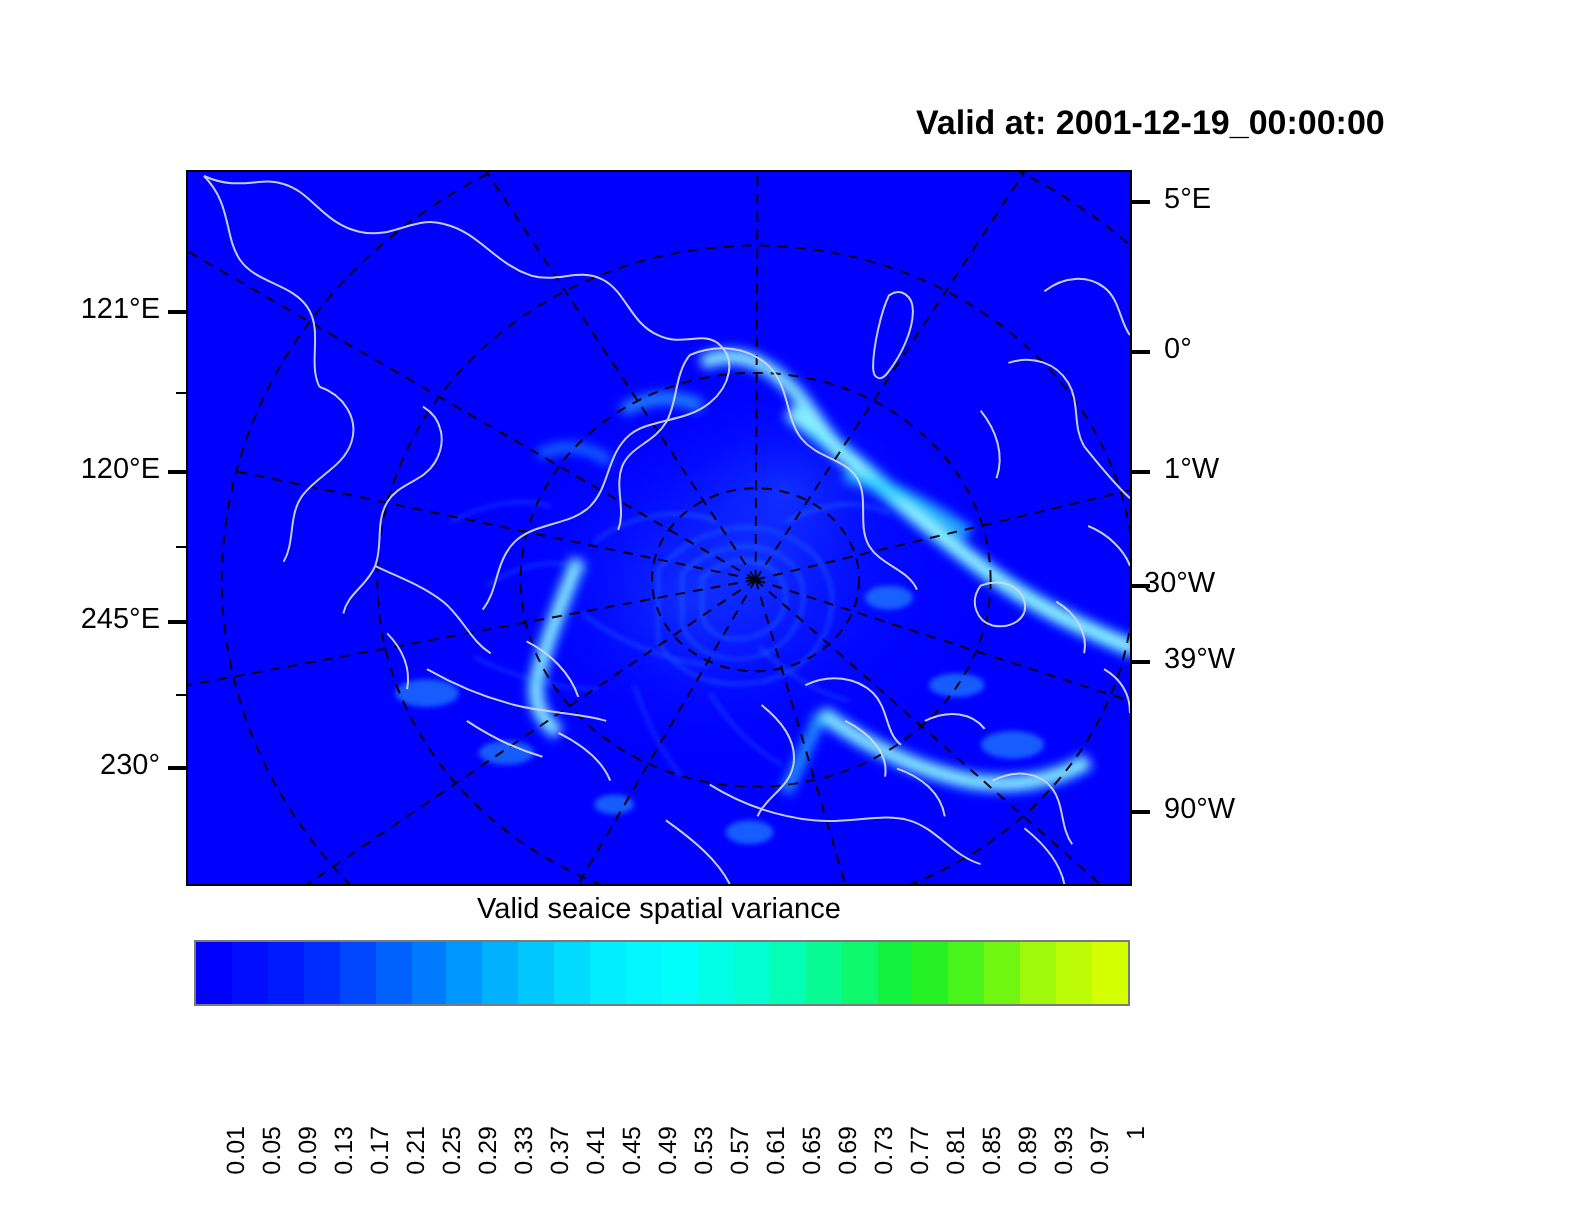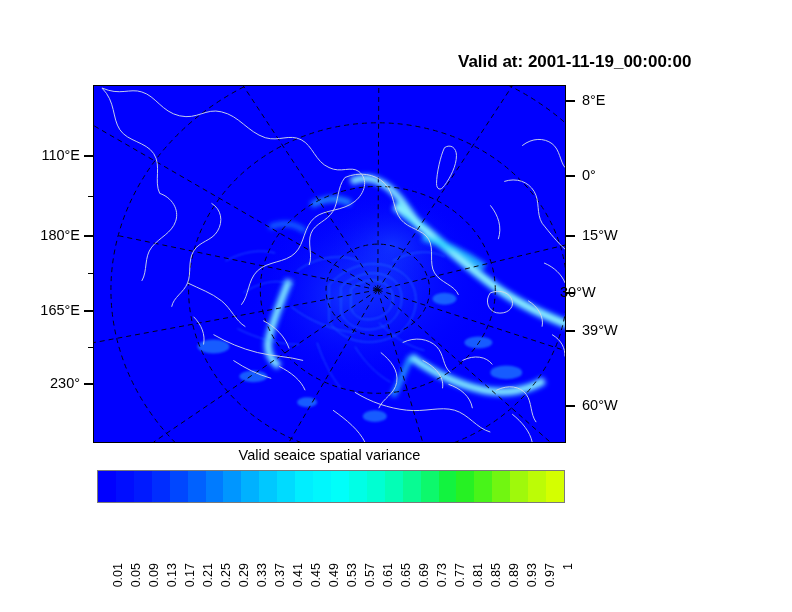--- a/index.html
+++ b/index.html
@@ -128,21 +128,21 @@
     color: #000000;
     white-space: nowrap;
     transform-origin: left top;
     transform: rotate(-90deg) translate(-100%, 0);
     text-align: right;
   }
 </style>
 </head>
 <body>
 
-<div id="plot-title">Valid at: 2001-11-19_00:00:00</div>
+<div id="plot-title">Valid at: 2001-12-19_00:00:00</div>
 
 <div id="map-frame">
   <svg id="map-canvas" viewBox="0 0 473 358" preserveAspectRatio="none">
     <defs>
       <radialGradient id="gCore" cx="0.5" cy="0.5" r="0.5">
         <stop offset="0%" stop-color="#55e2ff" stop-opacity="0.85"></stop>
         <stop offset="45%" stop-color="#1b6bff" stop-opacity="0.55"></stop>
         <stop offset="100%" stop-color="#0000ff" stop-opacity="0"></stop>
       </radialGradient>
       <radialGradient id="gHalo" cx="0.5" cy="0.5" r="0.5">
@@ -293,38 +293,38 @@
 </div>
 
 <div class="tick tick-left" style="left:84px; top:155px;"></div>
 <div class="tick tick-left" style="left:84px; top:235px;"></div>
 <div class="tick tick-left" style="left:84px; top:310px;"></div>
 <div class="tick tick-left" style="left:84px; top:383px;"></div>
 <div class="tick tick-minor-left" style="left:88px; top:196px;"></div>
 <div class="tick tick-minor-left" style="left:88px; top:273px;"></div>
 <div class="tick tick-minor-left" style="left:88px; top:347px;"></div>
 
-<div class="axis-label left" style="left:0px; top:155px; width:80px;">110°E</div>
-<div class="axis-label left" style="left:0px; top:235px; width:80px;">180°E</div>
-<div class="axis-label left" style="left:0px; top:310px; width:80px;">165°E</div>
+<div class="axis-label left" style="left:0px; top:155px; width:80px;">121°E</div>
+<div class="axis-label left" style="left:0px; top:235px; width:80px;">120°E</div>
+<div class="axis-label left" style="left:0px; top:310px; width:80px;">245°E</div>
 <div class="axis-label left" style="left:0px; top:383px; width:80px;">230°</div>
 
 <div class="tick tick-right" style="left:566px; top:100px;"></div>
 <div class="tick tick-right" style="left:566px; top:175px;"></div>
 <div class="tick tick-right" style="left:566px; top:235px;"></div>
 <div class="tick tick-right" style="left:566px; top:292px;"></div>
 <div class="tick tick-right" style="left:566px; top:330px;"></div>
 <div class="tick tick-right" style="left:566px; top:405px;"></div>
 
-<div class="axis-label right" style="left:582px; top:100px;">8°E</div>
+<div class="axis-label right" style="left:582px; top:100px;">5°E</div>
 <div class="axis-label right" style="left:582px; top:175px;">0°</div>
-<div class="axis-label right" style="left:582px; top:235px;">15°W</div>
-<div class="axis-label right" style="left:560px; top:292px;">30°W</div>
+<div class="axis-label right" style="left:582px; top:235px;">1°W</div>
+<div class="axis-label right" style="left:572px; top:292px;">30°W</div>
 <div class="axis-label right" style="left:582px; top:330px;">39°W</div>
-<div class="axis-label right" style="left:582px; top:405px;">60°W</div>
+<div class="axis-label right" style="left:582px; top:405px;">90°W</div>
 
 <div id="map-caption">Valid seaice spatial variance</div>
 
 <div id="colorbar-wrap">
   <div id="colorbar">
       <div class="cb-cell" style="background: rgb(0, 0, 255);"></div>
       <div class="cb-cell" style="background: rgb(0, 13, 255);"></div>
       <div class="cb-cell" style="background: rgb(0, 26, 255);"></div>
       <div class="cb-cell" style="background: rgb(0, 45, 255);"></div>
       <div class="cb-cell" style="background: rgb(0, 71, 255);"></div>

